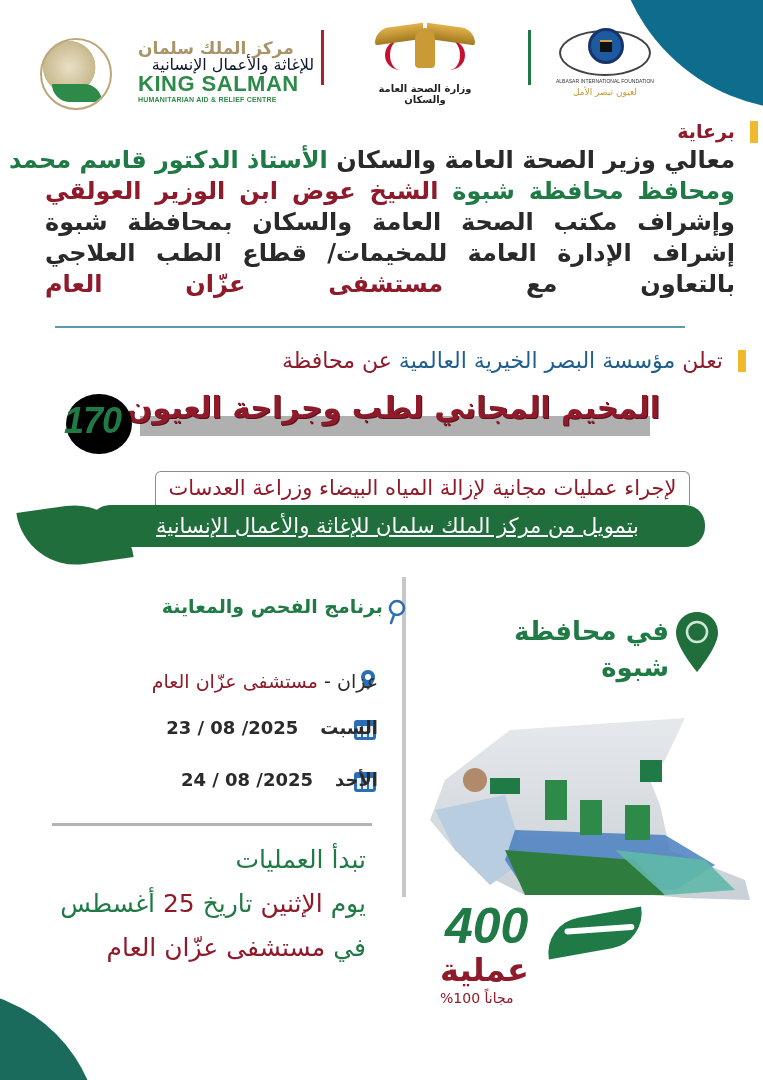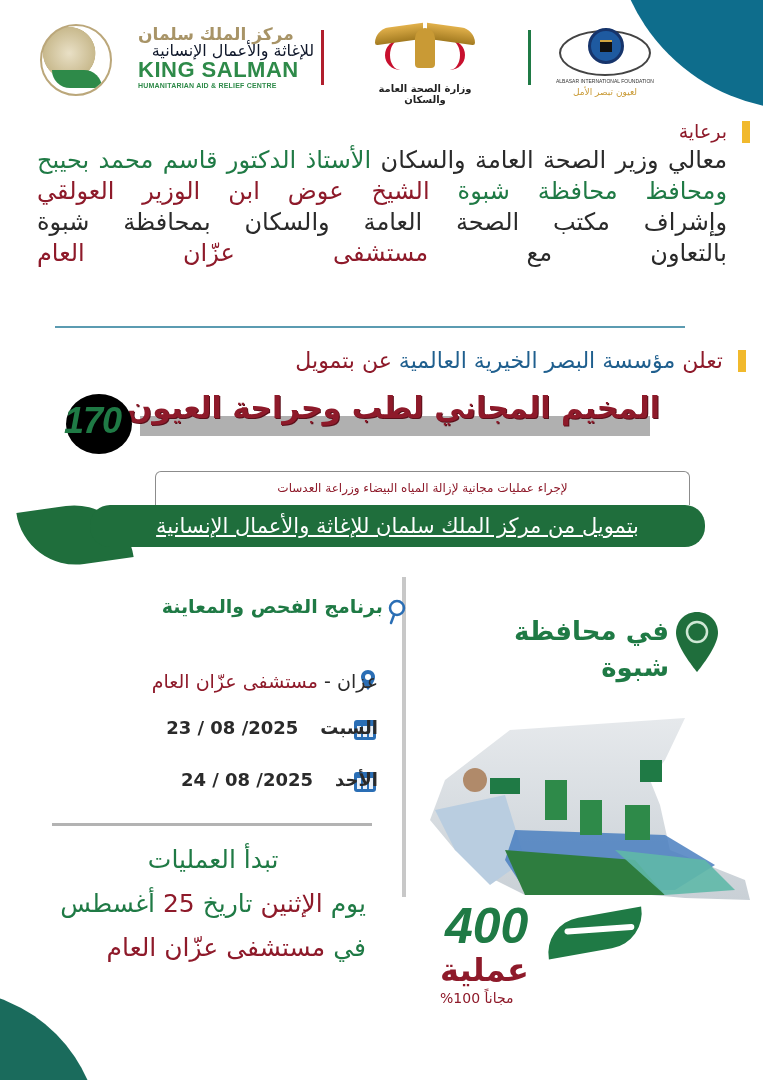--- a/index.html
+++ b/index.html
@@ -5,21 +5,21 @@
     * { margin: 0; padding: 0; box-sizing: border-box; }
     html, body { width: 763px; height: 1080px; overflow: hidden; background: #ffffff; }
     body { position: relative; font-family: "DejaVu Sans", sans-serif; color: #2a2a2a; }
 
     
     .corner-tr { position: absolute; right: -40px; top: -120px; width: 190px; height: 230px; border-radius: 0 0 0 190px; background: #0e6d8c; }
     .corner-bl { position: absolute; left: -120px; bottom: -60px; width: 220px; height: 150px; border-radius: 0 220px 0 0; background: #1a6b5c; }
 
     
     .header { position: absolute; top: 20px; left: 30px; width: 620px; height: 90px; }
-    .logo-ks { position: absolute; left: 10px; top: 4px; width: 285px; height: 75px; }
+    .logo-ks { position: absolute; left: 10px; top: 18px; width: 285px; height: 75px; }
     .ks-emblem { position: absolute; left: 0; top: 0; width: 72px; height: 72px; border-radius: 50%; border: 2px solid #bba77a; background: radial-gradient(circle at 40% 40%, #e9e0c6 0%, #c8b98d 45%, #ffffff 46%, #ffffff 100%); overflow: hidden; }
     .ks-emblem .leaf { position: absolute; left: 10px; bottom: 6px; width: 50px; height: 18px; background: #2e8a49; border-radius: 0 40px 0 40px; }
     .ks-text { position: absolute; left: 98px; top: 0; width: 190px; }
     .ks-ar1 { font-size: 17px; color: #a89467; text-align: left; direction: rtl; font-weight: bold; line-height: 20px; }
     .ks-ar2 { font-size: 16px; color: #0f172a; text-align: center; direction: rtl; line-height: 14px; }
     .ks-en1 { font-family: "Liberation Sans", sans-serif; font-size: 22px; font-weight: bold; color: #2e8a49; line-height: 24px; letter-spacing: 0.5px; }
     .ks-en2 { font-family: "Liberation Sans", sans-serif; font-size: 7px; font-weight: bold; color: #2e8a49; letter-spacing: 0.2px; }
     .div-red { position: absolute; left: 291px; top: 10px; width: 3px; height: 55px; background: #b01e2d; }
     .div-green { position: absolute; left: 498px; top: 10px; width: 3px; height: 55px; background: #1f7a45; }
 
@@ -34,41 +34,41 @@
     .moh-label { font-size: 10px; font-weight: bold; color: #222; direction: rtl; margin-top: 6px; }
 
     .logo-basar { position: absolute; left: 525px; top: 2px; width: 100px; height: 85px; text-align: center; }
     .eye { margin: 8px auto 0; width: 92px; height: 46px; border: 2px solid #444; border-radius: 50% / 50%; position: relative; background: #fff; }
     .eye .iris { position: absolute; left: 27px; top: -4px; width: 36px; height: 36px; border-radius: 50%; background: #1e5aa0; border: 3px solid #16346b; }
     .eye .kaaba { position: absolute; left: 9px; top: 9px; width: 12px; height: 12px; background: #111; border-top: 2px solid #d4a640; }
     .basar-en { font-family: "Liberation Sans", sans-serif; font-size: 5px; color: #333; margin-top: 2px; }
     .basar-ar { font-size: 9px; color: #c99a35; direction: rtl; margin-top: 3px; }
 
     
-    .sponsor { position: absolute; right: 36px; top: 117px; width: 690px; direction: rtl; }
+    .sponsor { position: absolute; right: 28px; top: 117px; width: 690px; direction: rtl; font-weight: bold; }
     .bullet { position: absolute; right: -23px; width: 8px; height: 22px; background: #f1b92c; }
     .sp-head { font-size: 19px; color: #8e1a2a; line-height: 28px; height: 28px; }
     .sp-line { font-size: 24px; line-height: 31px; white-space: nowrap; text-align: justify; text-align-last: justify; }
-    .green { color: #1f7a45; text-align: center; }
+    .green { color: #1f7a45; }
     .red { color: #8e1a2a; margin-top: 31px; }
     .dark { color: #2a2a2a; }
     .blue { color: #1f5f8e; }
     .rule { position: absolute; left: 55px; top: 326px; width: 630px; height: 2px; background: #5b9bb1; }
 
     .announce { position: absolute; right: 40px; top: 344px; width: 650px; direction: rtl; font-size: 22px; line-height: 34px; }
     .announce .bullet { top: 6px; }
 
     
     .title-wrap { position: absolute; left: 60px; top: 388px; width: 660px; height: 70px; }
     .title-bar { position: absolute; left: 80px; top: 28px; width: 510px; height: 20px; background: #b0b0b0; }
     .title-text { position: absolute; right: 60px; top: 2px; font-size: 30px; font-weight: bold; color: #8e1a2a; direction: rtl; white-space: nowrap; text-shadow: 1px 1px 0 #5a0f1a; }
     .badge-170 { position: absolute; left: 6px; top: 6px; width: 66px; height: 60px; border-radius: 50%; background: #000000; }
     .badge-170 span { position: absolute; left: -2px; top: 6px; font-family: "Liberation Sans", sans-serif; font-style: italic; font-weight: bold; font-size: 36px; color: #1f7a45; letter-spacing: -1px; }
 
-    .ops-box { position: absolute; left: 155px; top: 471px; width: 535px; height: 34px; border: 1px solid #8c8c8c; border-bottom: none; border-radius: 6px 6px 0 0; text-align: center; direction: rtl; font-size: 12px; color: #8e1a2a; line-height: 32px; background: #fff; }
+    .ops-box { position: absolute; left: 155px; top: 471px; width: 535px; height: 34px; border: 1px solid #8c8c8c; border-bottom: none; border-radius: 6px 6px 0 0; text-align: center; direction: rtl; font-size: 21px; color: #8e1a2a; line-height: 32px; background: #fff; }
     .fund-bar { position: absolute; left: 90px; top: 505px; width: 615px; height: 42px; background: #1f6e3c; border-radius: 20px; color: #fff; font-size: 21px; line-height: 42px; text-align: center; direction: rtl; text-decoration: underline; }
     .fund-leaf { position: absolute; left: 20px; top: 505px; width: 110px; height: 60px; background: #1f6e3c; border-radius: 0 60px 0 60px; transform: rotate(-8deg); }
 
     
     .col-divider { position: absolute; left: 402px; top: 577px; width: 4px; height: 320px; background: #c8c8c8; }
     .prog { position: absolute; right: 380px; top: 595px; direction: rtl; font-size: 19px; font-weight: bold; color: #1f7a45; white-space: nowrap; }
     .prog-icon { position: absolute; left: 388px; top: 599px; width: 18px; height: 26px; }
     .loc-line { position: absolute; right: 385px; top: 670px; direction: rtl; font-size: 19px; white-space: nowrap; }
     .loc-icon { position: absolute; left: 361px; top: 670px; width: 14px; height: 20px; }
     .date-row { position: absolute; right: 385px; direction: rtl; font-size: 18px; font-weight: bold; color: #2a2a2a; white-space: nowrap; display: flex; gap: 22px; }
@@ -134,32 +134,33 @@
   <div class="sp-head">برعاية</div>
   <div class="sp-line">
     <span class="dark">معالي وزير الصحة العامة والسكان</span>
     <span class="green">الأستاذ الدكتور قاسم محمد بحيبح</span>
   </div>
   <div class="sp-line">
     <span class="green">ومحافظ محافظة شبوة</span>
     <span class="red">الشيخ عوض ابن الوزير العولقي</span>
   </div>
   <div class="sp-line dark">وإشراف مكتب الصحة العامة والسكان بمحافظة شبوة</div>
+  <div class="sp-line dark">إشراف الإدارة العامة للمخيمات/ قطاع الطب العلاجي</div>
   <div class="sp-line">
     <span class="dark">بالتعاون مع</span>
     <span class="red">مستشفى عزّان العام</span>
   </div>
 </div>
 <div class="rule"></div>
 
 <div class="announce">
   <div class="bullet"></div>
   <span class="red">تعلن</span>
   <span class="blue">مؤسسة البصر الخيرية العالمية</span>
-  <span class="red">عن بتمويل</span>
+  <span class="red">عن محافظة</span>
 </div>
 
 <div class="title-wrap">
   <div class="title-bar"></div>
   <div class="title-text">المخيم المجاني لطب وجراحة العيون</div>
   <div class="badge-170">
     <span>170</span>
   </div>
 </div>
 

